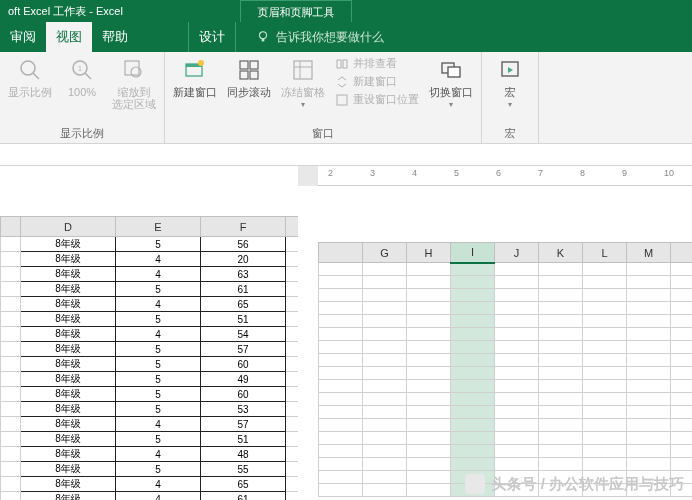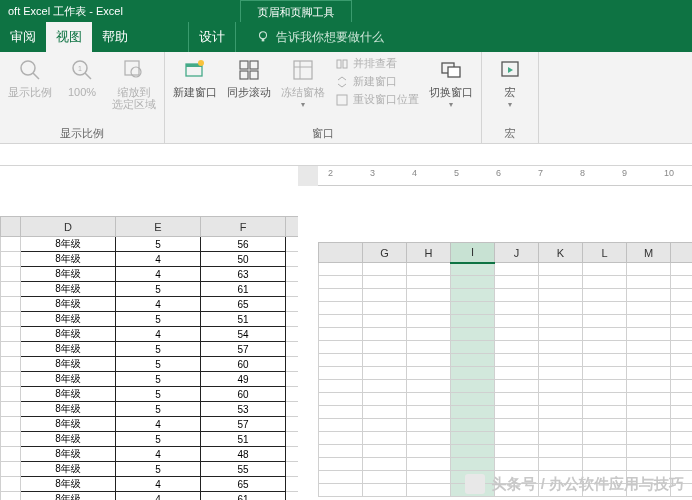--- a/index.html
+++ b/index.html
@@ -232,21 +232,21 @@
             <td class="outer-col" style="border: 1px solid rgb(208, 208, 208);"></td>
             <td>8年级</td>
             <td>5</td>
             <td>56</td>
             <td class="outer-col" style="border: 1px solid rgb(208, 208, 208);"></td>
           </tr>
           <tr>
             <td class="outer-col" style="border: 1px solid rgb(208, 208, 208);"></td>
             <td>8年级</td>
             <td>4</td>
-            <td>50</td>
+            <td>20</td>
             <td class="outer-col" style="border: 1px solid rgb(208, 208, 208);"></td>
           </tr>
           <tr>
             <td class="outer-col" style="border: 1px solid rgb(208, 208, 208);"></td>
             <td>8年级</td>
             <td>4</td>
             <td>63</td>
             <td class="outer-col" style="border: 1px solid rgb(208, 208, 208);"></td>
           </tr>
           <tr>

